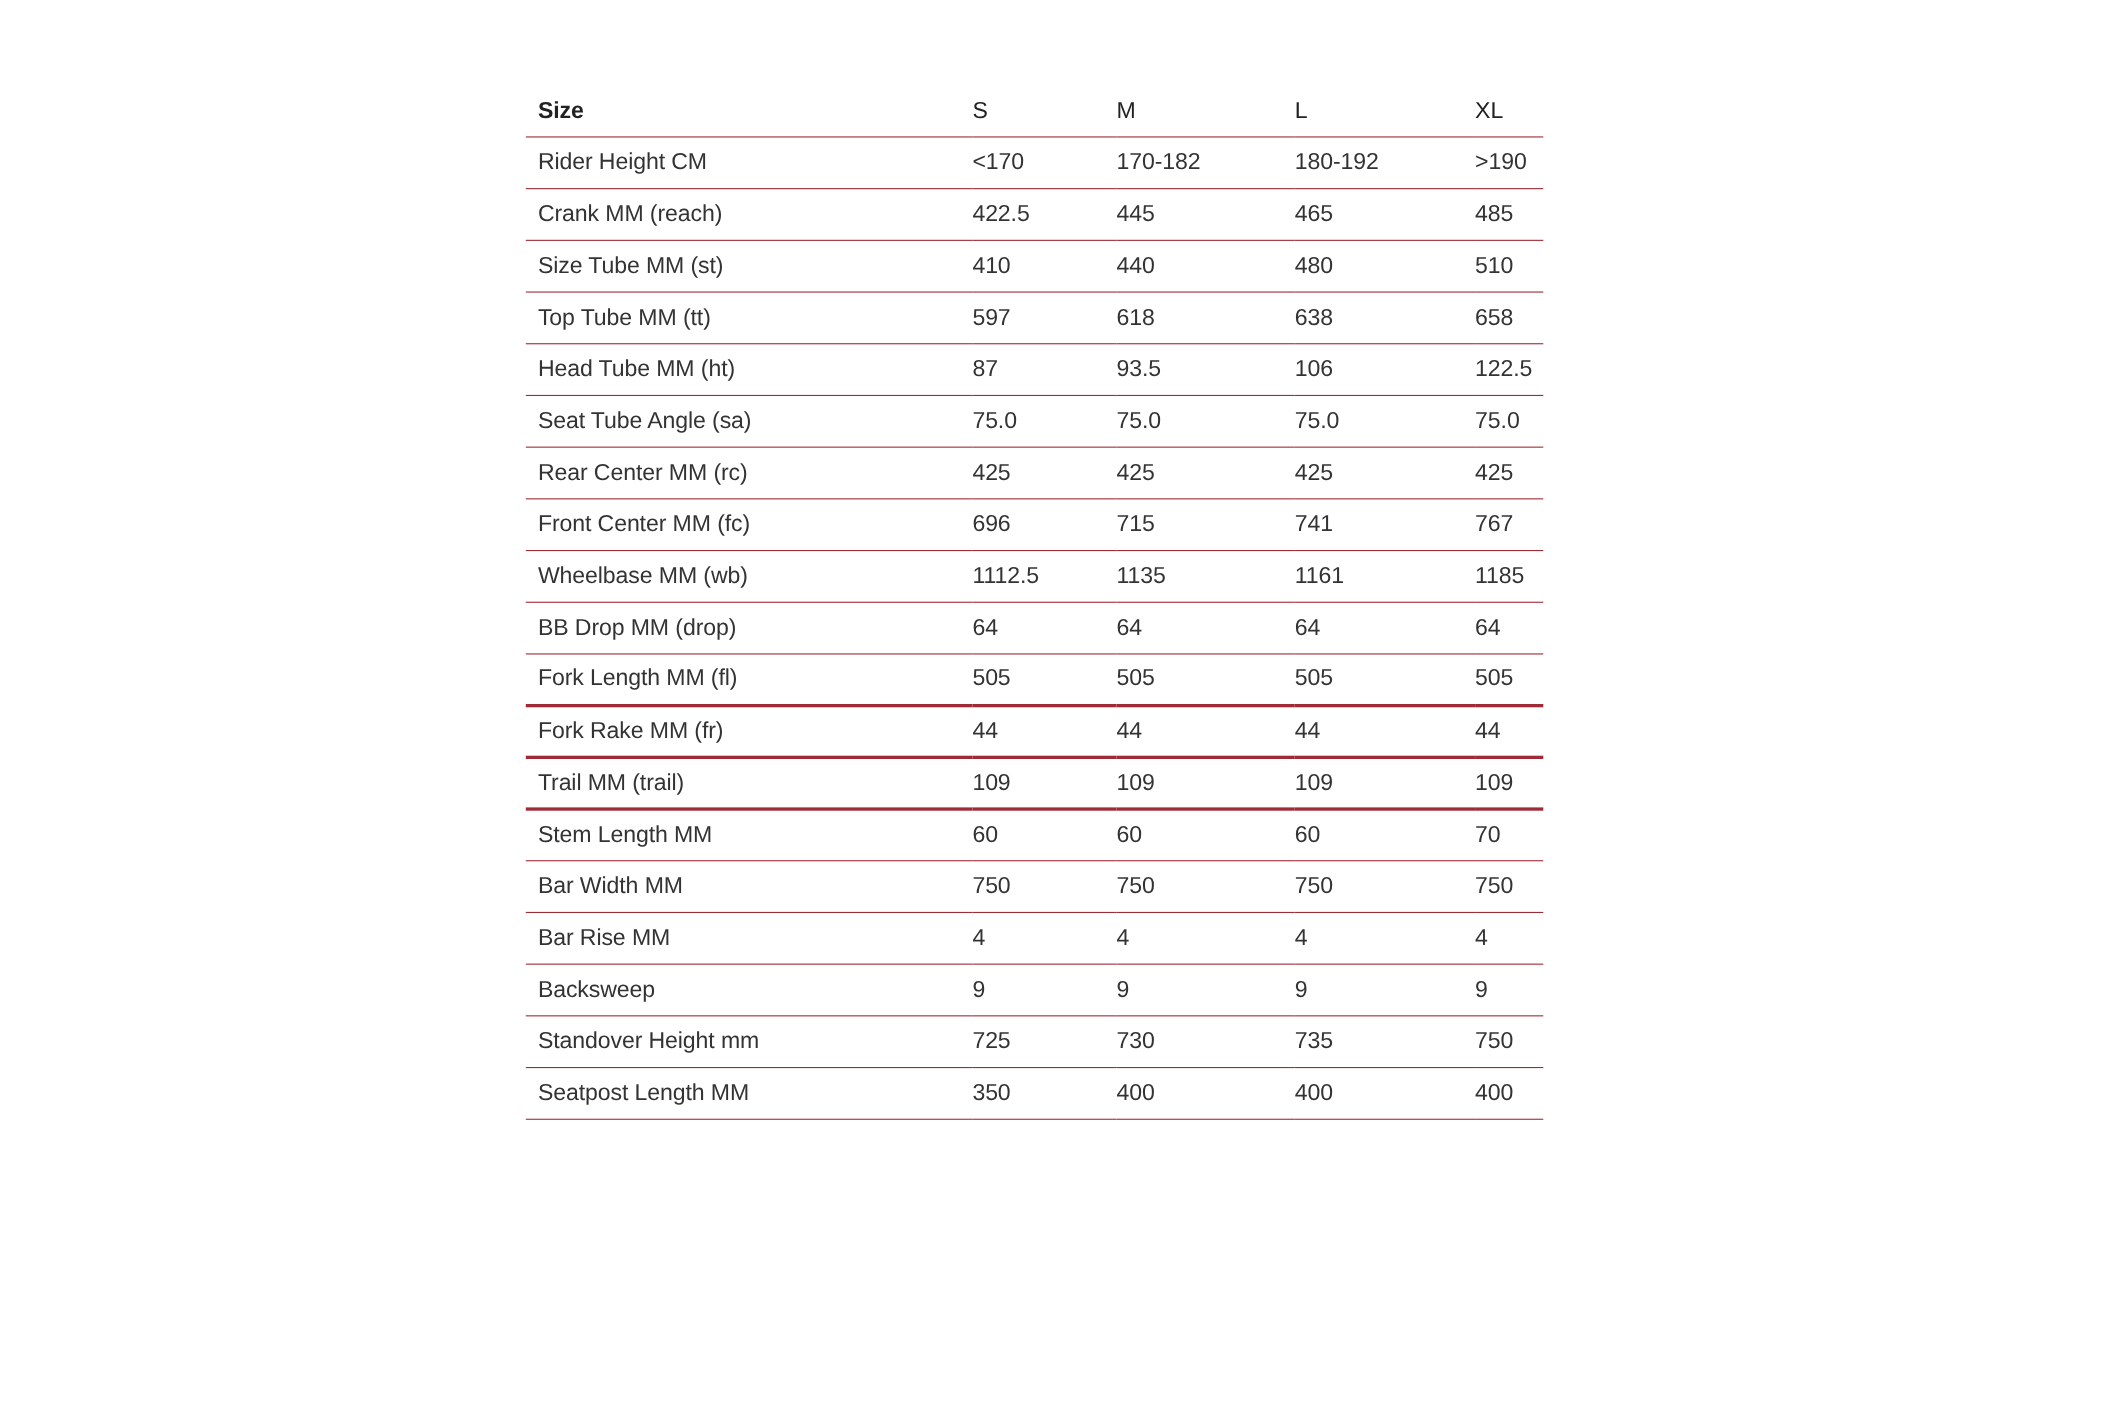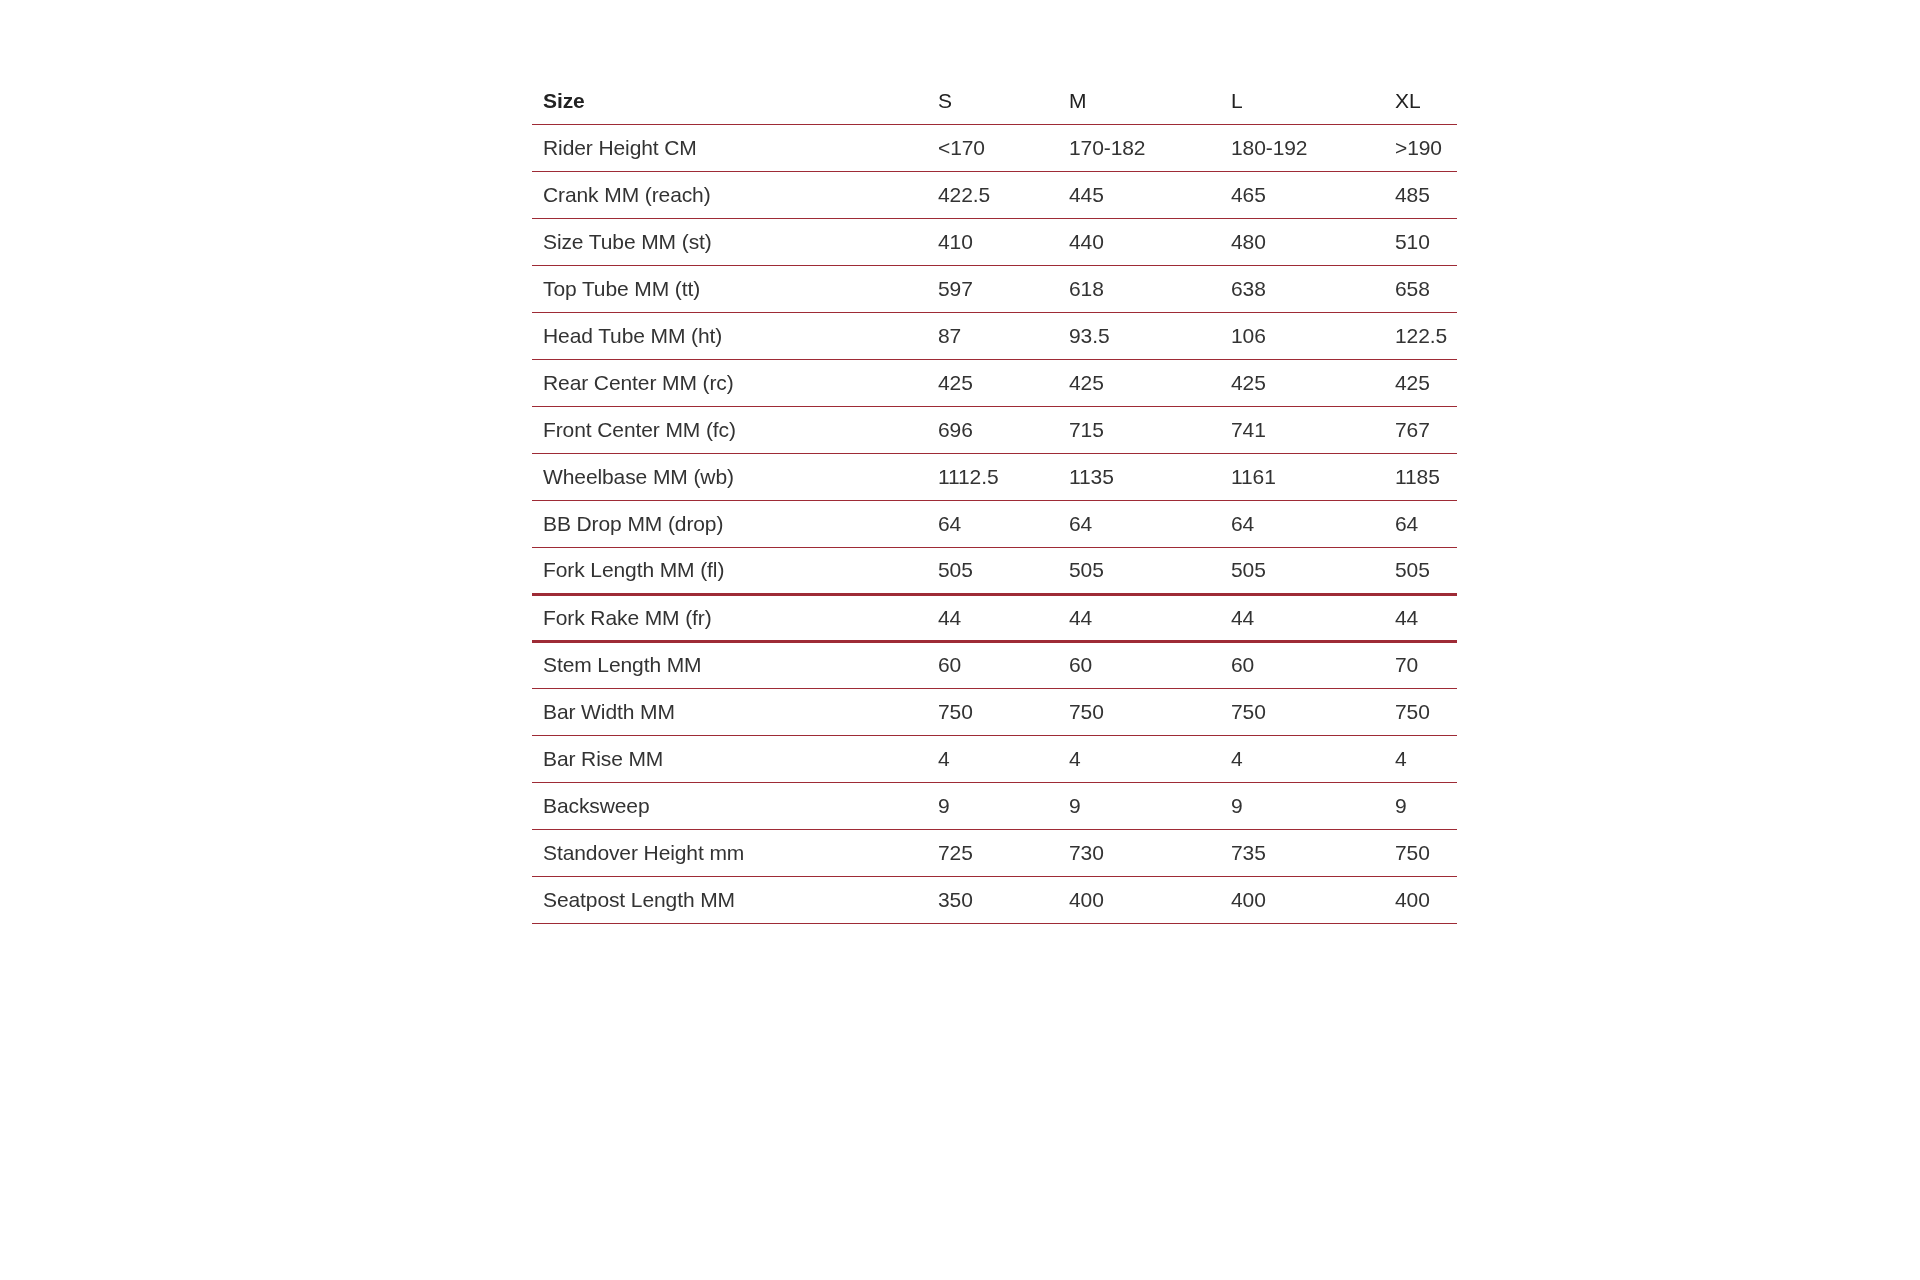--- a/index.html
+++ b/index.html
@@ -13,21 +13,21 @@
     margin: 0;
     padding: 0;
     width: 1920px;
     height: 1280px;
     background: var(--bg);
     font-family: "Liberation Sans", sans-serif;
     color: var(--text);
   }
   .table-wrap {
     position: absolute;
-    left: 532px;
+    left: 478px;
     top: 75px;
     width: 925px;
   }
   table.geometry {
     width: 925px;
     border-collapse: collapse;
     table-layout: fixed;
     font-size: 21px;
     letter-spacing: -0.1px;
   }
@@ -111,20 +111,27 @@
             <td>658</td>
           </tr>
           <tr>
             <td class="label-cell">Head Tube MM (ht)</td>
             <td>87</td>
             <td>93.5</td>
             <td>106</td>
             <td>122.5</td>
           </tr>
           <tr>
+            <td class="label-cell">Seat Tube Angle (sa)</td>
+            <td>75.0</td>
+            <td>75.0</td>
+            <td>75.0</td>
+            <td>75.0</td>
+          </tr>
+          <tr>
             <td class="label-cell">Rear Center MM (rc)</td>
             <td>425</td>
             <td>425</td>
             <td>425</td>
             <td>425</td>
           </tr>
           <tr>
             <td class="label-cell">Front Center MM (fc)</td>
             <td>696</td>
             <td>715</td>
@@ -151,20 +158,27 @@
             <td>505</td>
             <td>505</td>
             <td>505</td>
           </tr>
           <tr class="thick">
             <td class="label-cell">Fork Rake MM (fr)</td>
             <td>44</td>
             <td>44</td>
             <td>44</td>
             <td>44</td>
+          </tr>
+          <tr class="thick">
+            <td class="label-cell">Trail MM (trail)</td>
+            <td>109</td>
+            <td>109</td>
+            <td>109</td>
+            <td>109</td>
           </tr>
           <tr>
             <td class="label-cell">Stem Length MM</td>
             <td>60</td>
             <td>60</td>
             <td>60</td>
             <td>70</td>
           </tr>
           <tr>
             <td class="label-cell">Bar Width MM</td>

